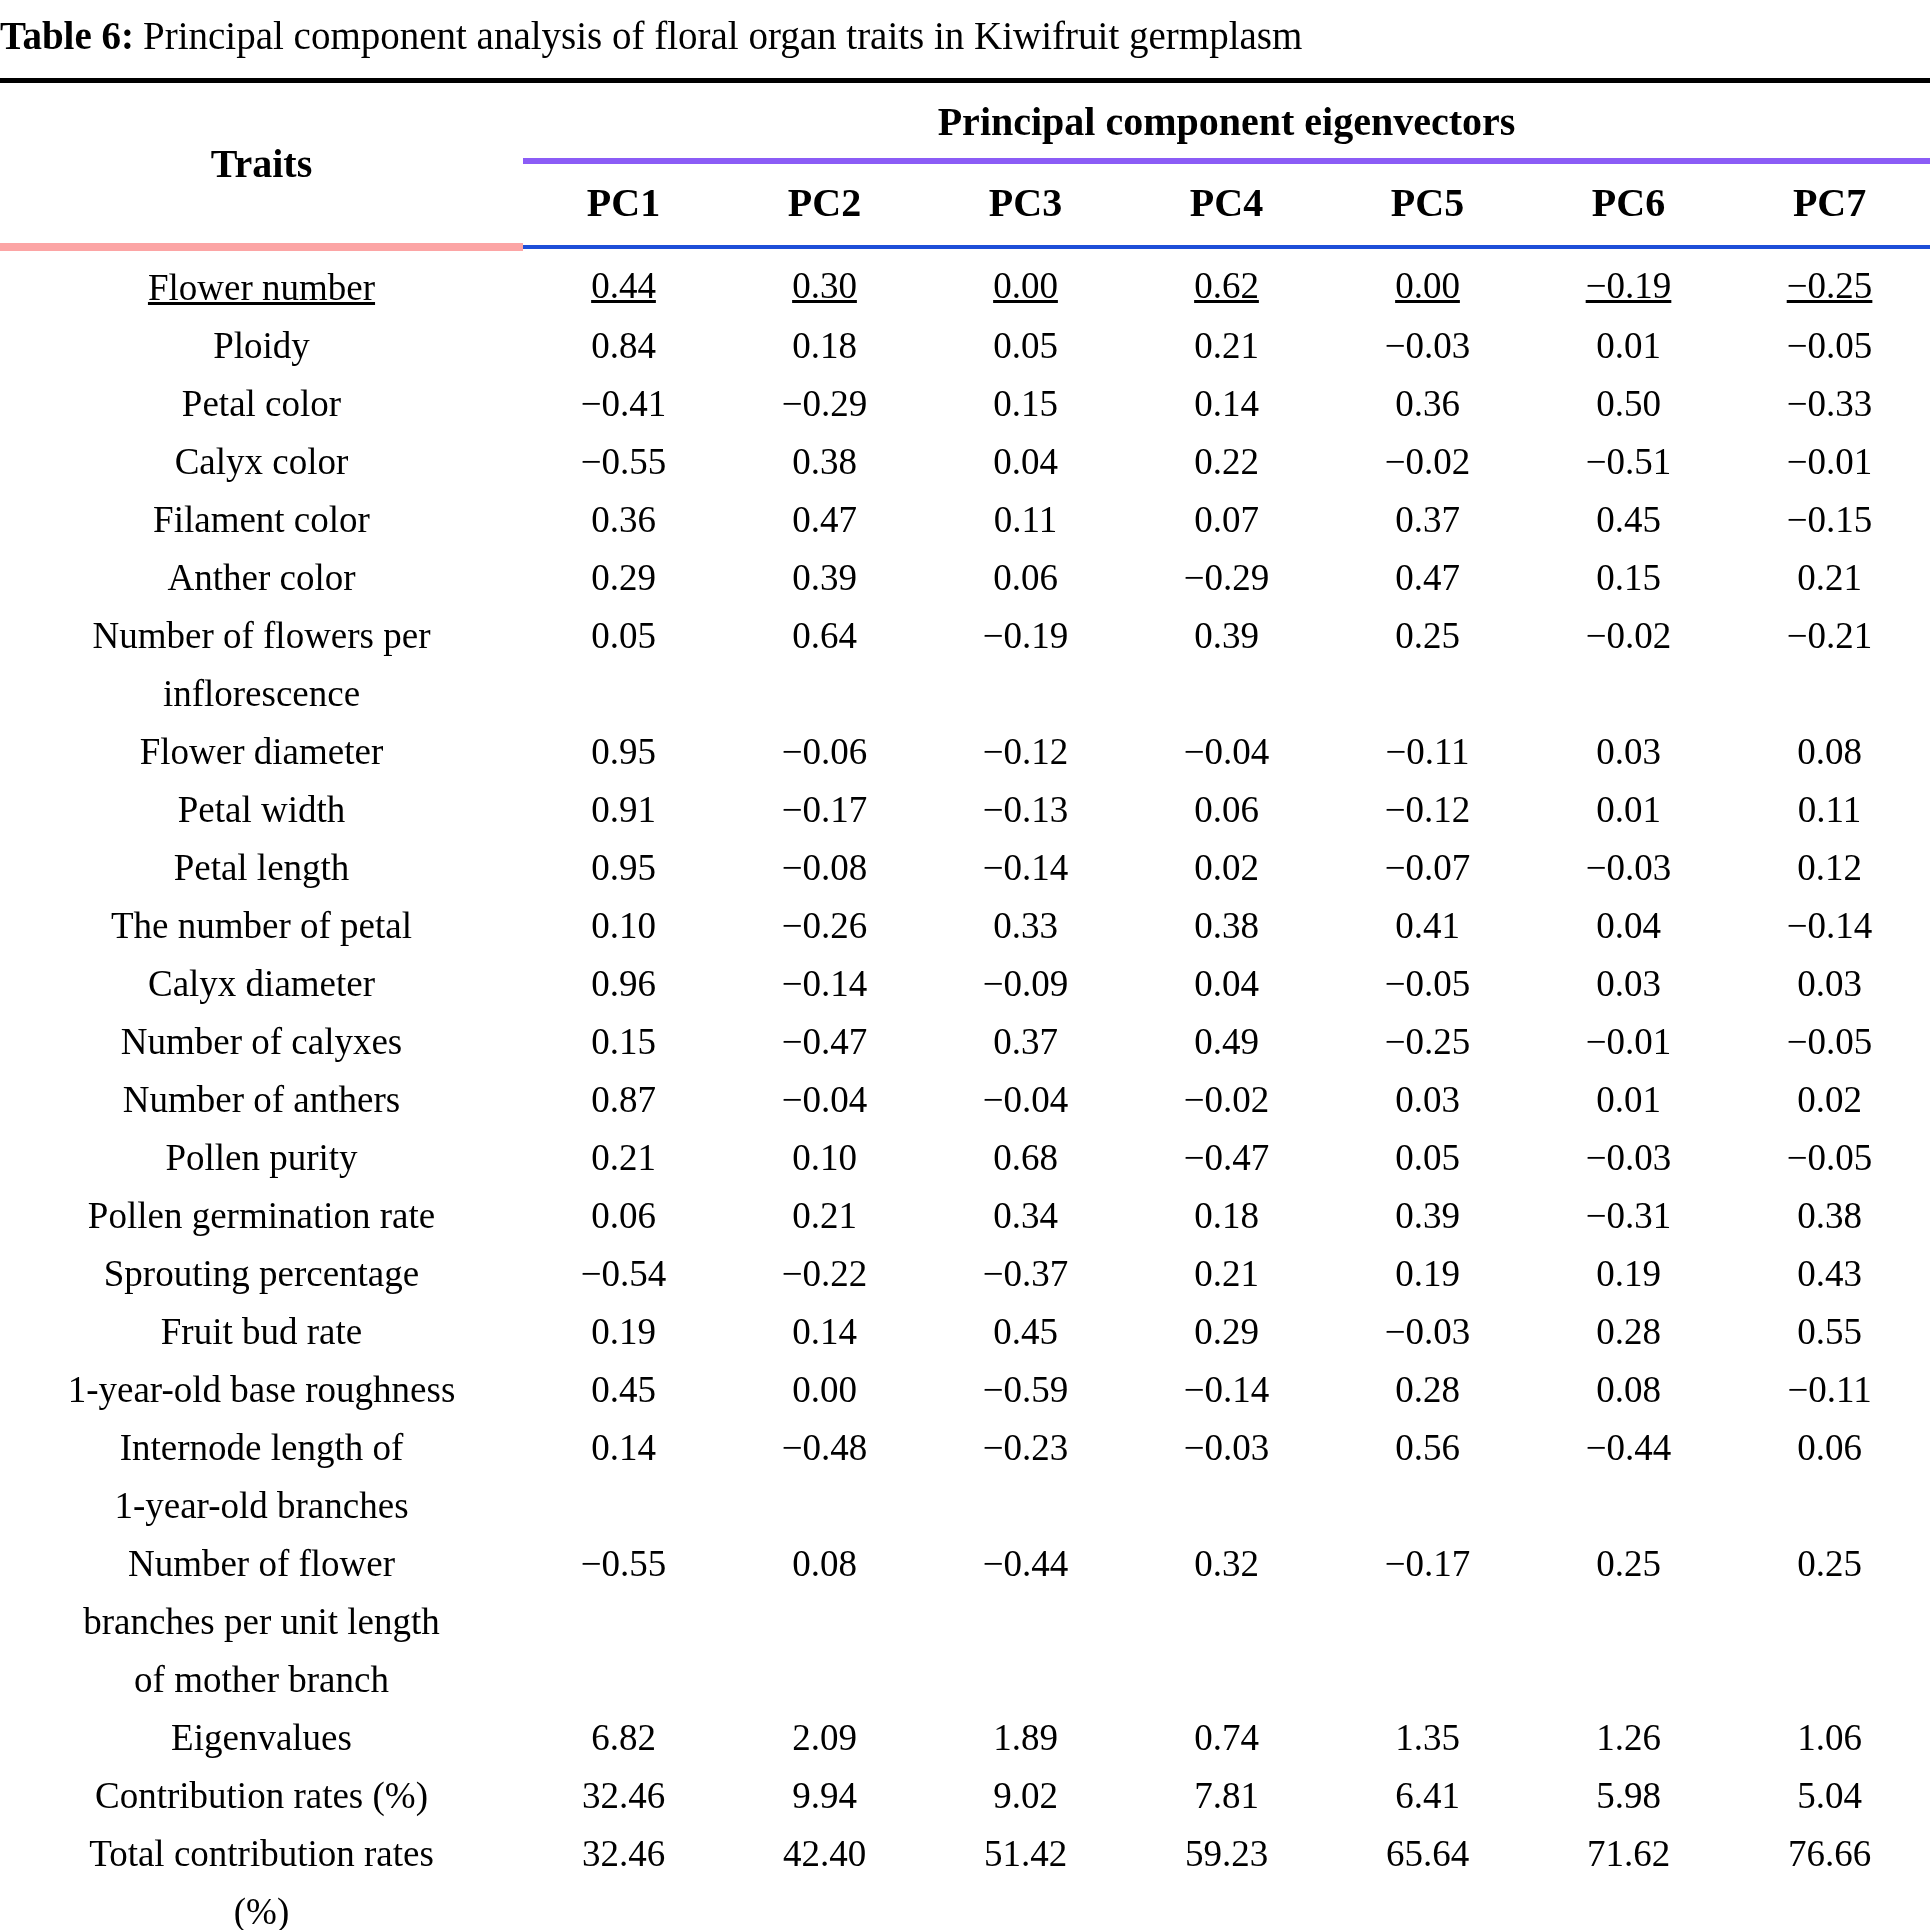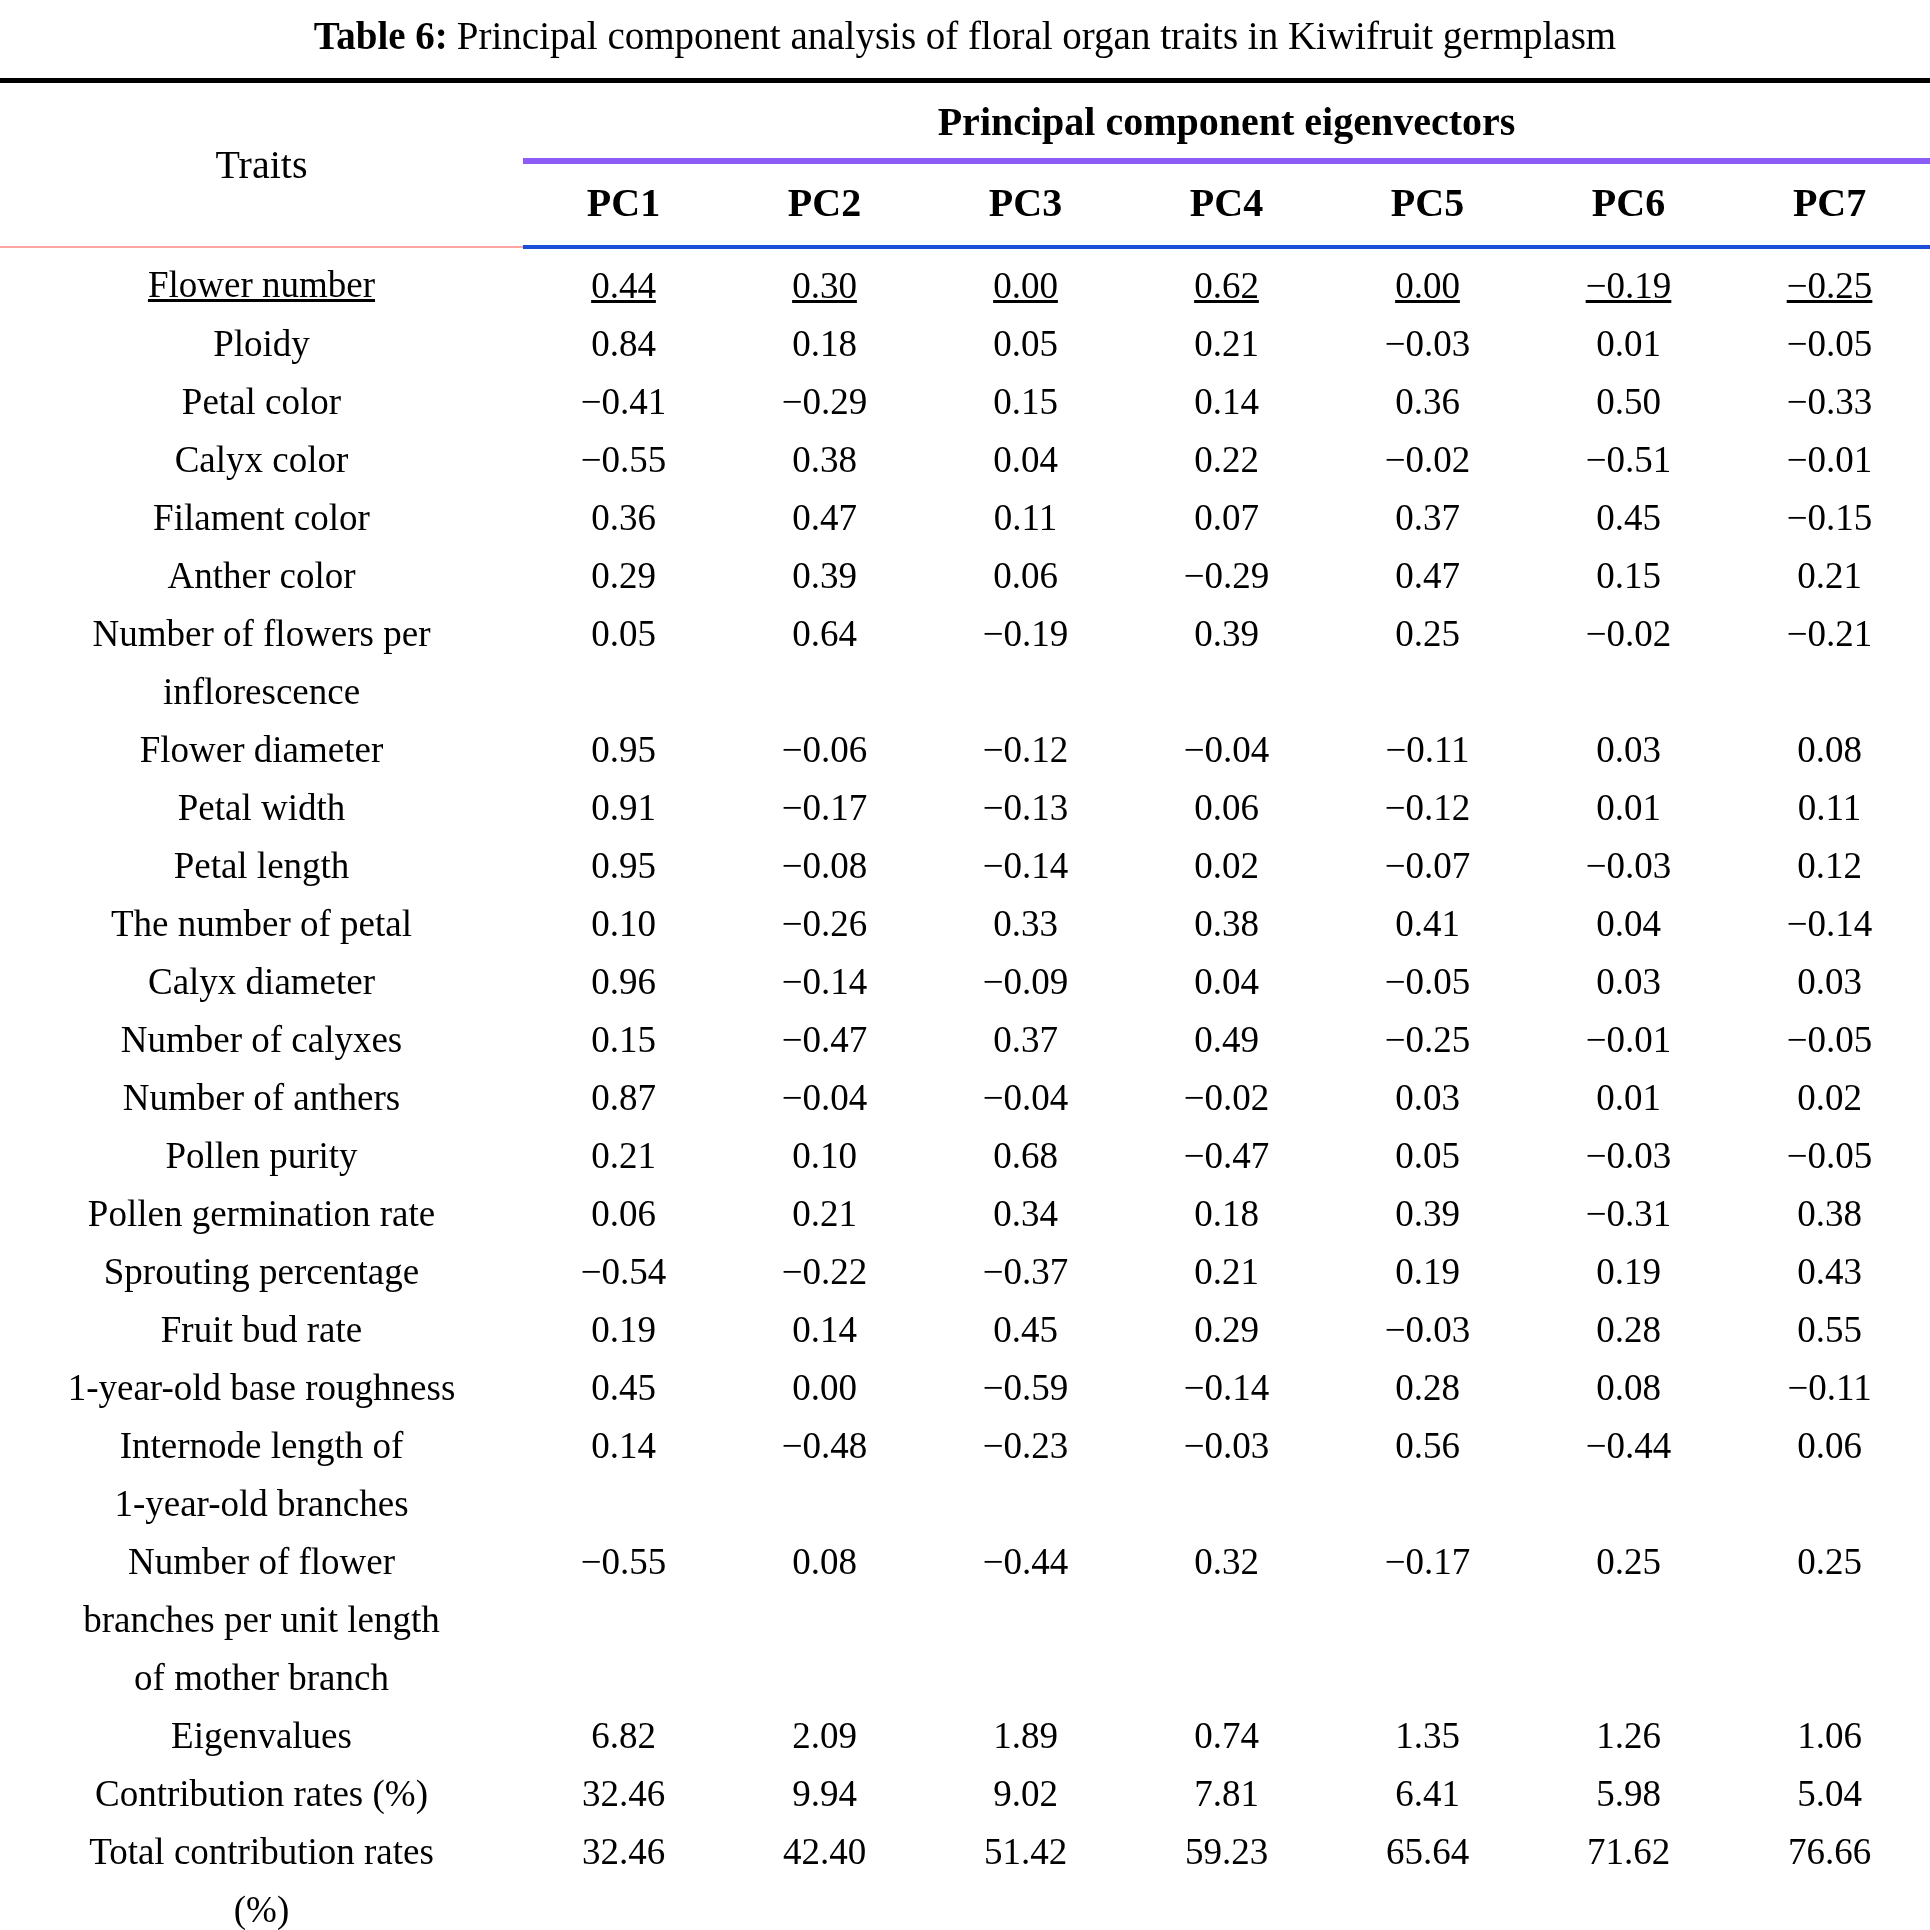--- a/index.html
+++ b/index.html
@@ -8,21 +8,21 @@
     background: #ffffff;
     color: #000000;
   }
   body {
     width: 1930px;
     height: 1930px;
     overflow: hidden;
     font-family: "Liberation Serif", "DejaVu Serif", serif;
   }
   .page-title {
-    text-align: center;
+    text-align: left;
     font-size: 39px;
     margin-top: 12px;
     line-height: 48px;
   }
   .title-label { font-weight: bold; }
   .title-rest { margin-left: 9px; }
 
   table.pca-table {
     width: 1930px;
     table-layout: fixed;
@@ -33,24 +33,24 @@
   }
   col.c-trait { width: 523px; }
   col.c-pc { width: 201px; }
 
   th, td {
     text-align: center;
     padding: 0;
     font-weight: normal;
   }
   th.trait-head {
-    font-weight: normal;
+    font-weight: bold;
     font-size: 40px;
     vertical-align: middle;
-    border-bottom: 2px solid #fca5a5;
+    border-bottom: 8px solid #fca5a5;
   }
   th.group-head {
     font-weight: bold;
     font-size: 40px;
     padding: 15px 0 13px 0;
     border-bottom: 6px solid #8b5cf6;
   }
   tr.pc-row th {
     font-weight: bold;
     font-size: 40px;

